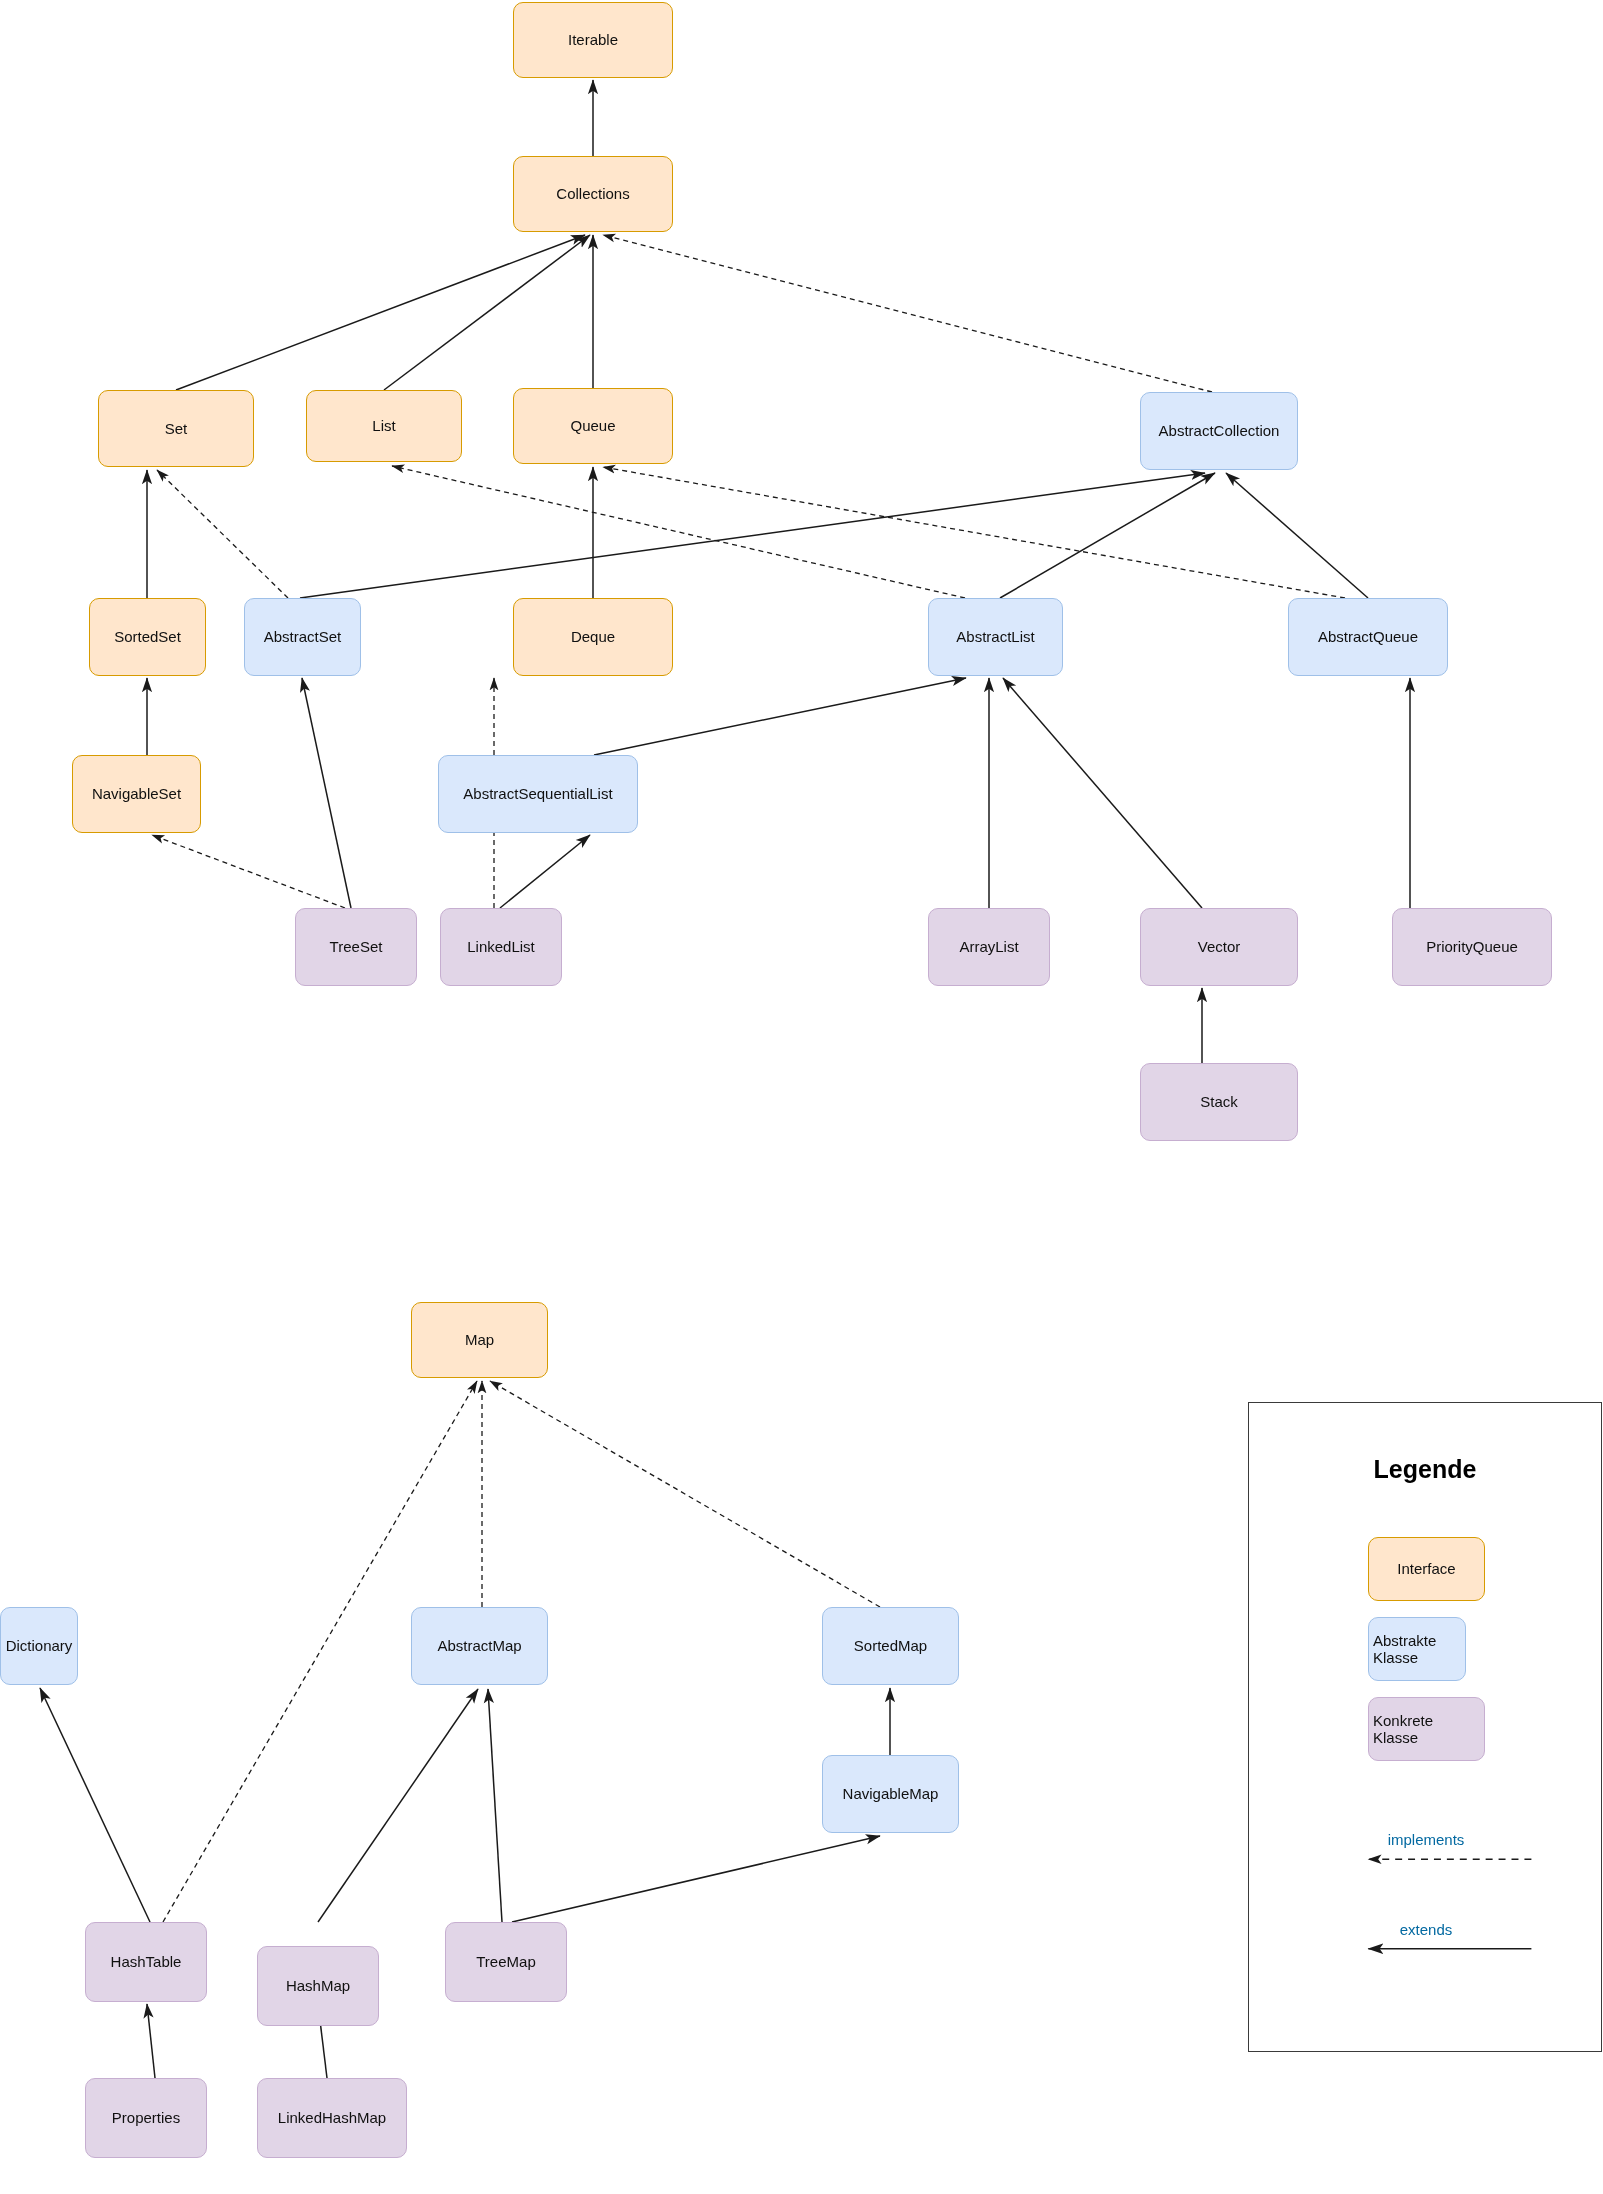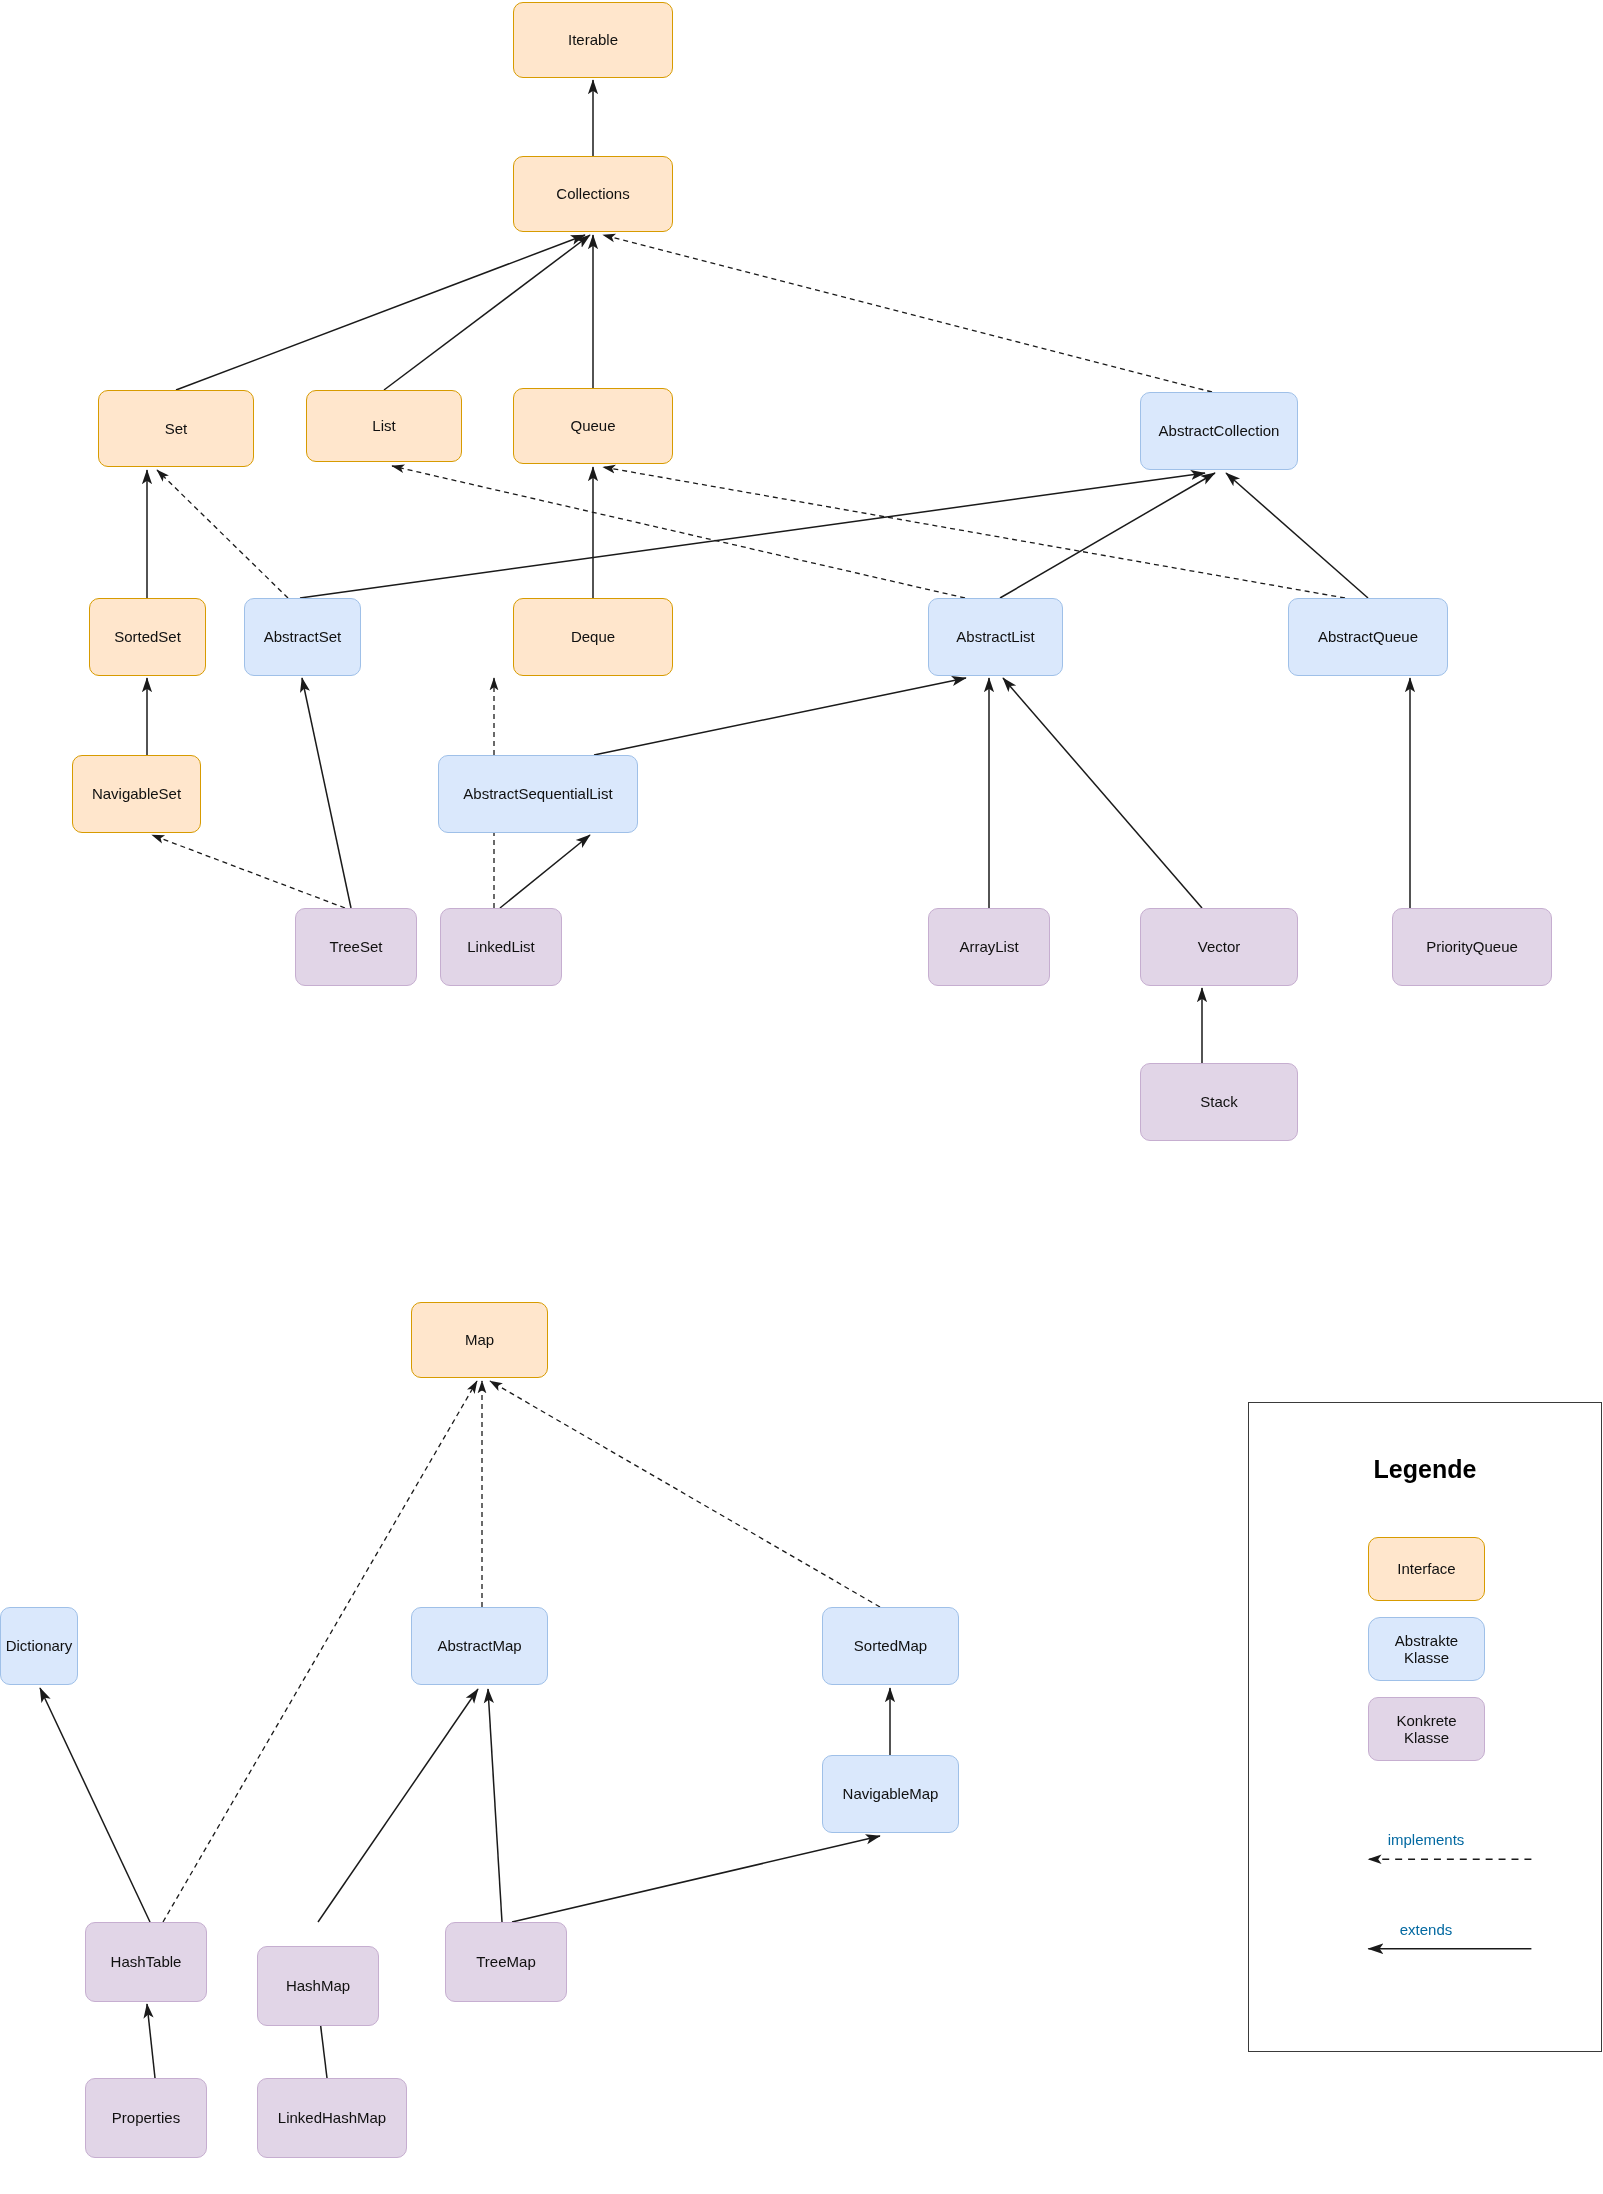--- a/index.html
+++ b/index.html
@@ -17,21 +17,21 @@
   }
   .node {
     position: absolute;
     box-sizing: border-box;
     border-radius: 10px;
     border-width: 1.6px;
     border-style: solid;
     display: flex;
     align-items: center;
     justify-content: center;
-    text-align: center;
+    text-align: left;
     font-size: 15px;
     color: #101010;
     line-height: 1.15;
     padding: 8px 4px;
     z-index: 5;
   }
   .node.interface {
     background: #ffe6cc;
     border-color: #d79b00;
   }
@@ -213,21 +213,21 @@
         <span>LinkedHashMap</span>
       </div>
     </div>
 
   <div class="legend-box" id="legend-box" style="left: 1248px; top: 1402px; width: 354px; height: 650px;">
     <div class="legend-title" id="legend-title" style="top: 52px;">Legende</div>
     <div id="legend-items">
         <div class="node interface" style="left: 119px; top: 134px; width: 117px; height: 64px;">
           <span>Interface</span>
         </div>
-        <div class="node abstract" style="left: 119px; top: 214px; width: 117px; height: 64px; border-radius: 12px;">
+        <div class="node abstract" style="left: 119px; top: 214px; width: 98px; height: 64px;">
           <span>Abstrakte Klasse</span>
         </div>
         <div class="node concrete" style="left: 119px; top: 294px; width: 117px; height: 64px;">
           <span>Konkrete Klasse</span>
         </div>
       </div>
     <svg id="legend-arrows" style="position:absolute; left:0; top:0; width:100%; height:100%; pointer-events:none;" xmlns="http://www.w3.org/2000/svg" viewBox="0 0 354 650">
         <line x1="284" y1="458" x2="120" y2="458" stroke="#1a1a1a" stroke-width="1.4" stroke-dasharray="7 6" marker-end="url(#arrowSolid)"></line>
         <line x1="284" y1="548" x2="120" y2="548" stroke="#1a1a1a" stroke-width="1.6" marker-end="url(#arrowSolid)"></line>
       </svg>

